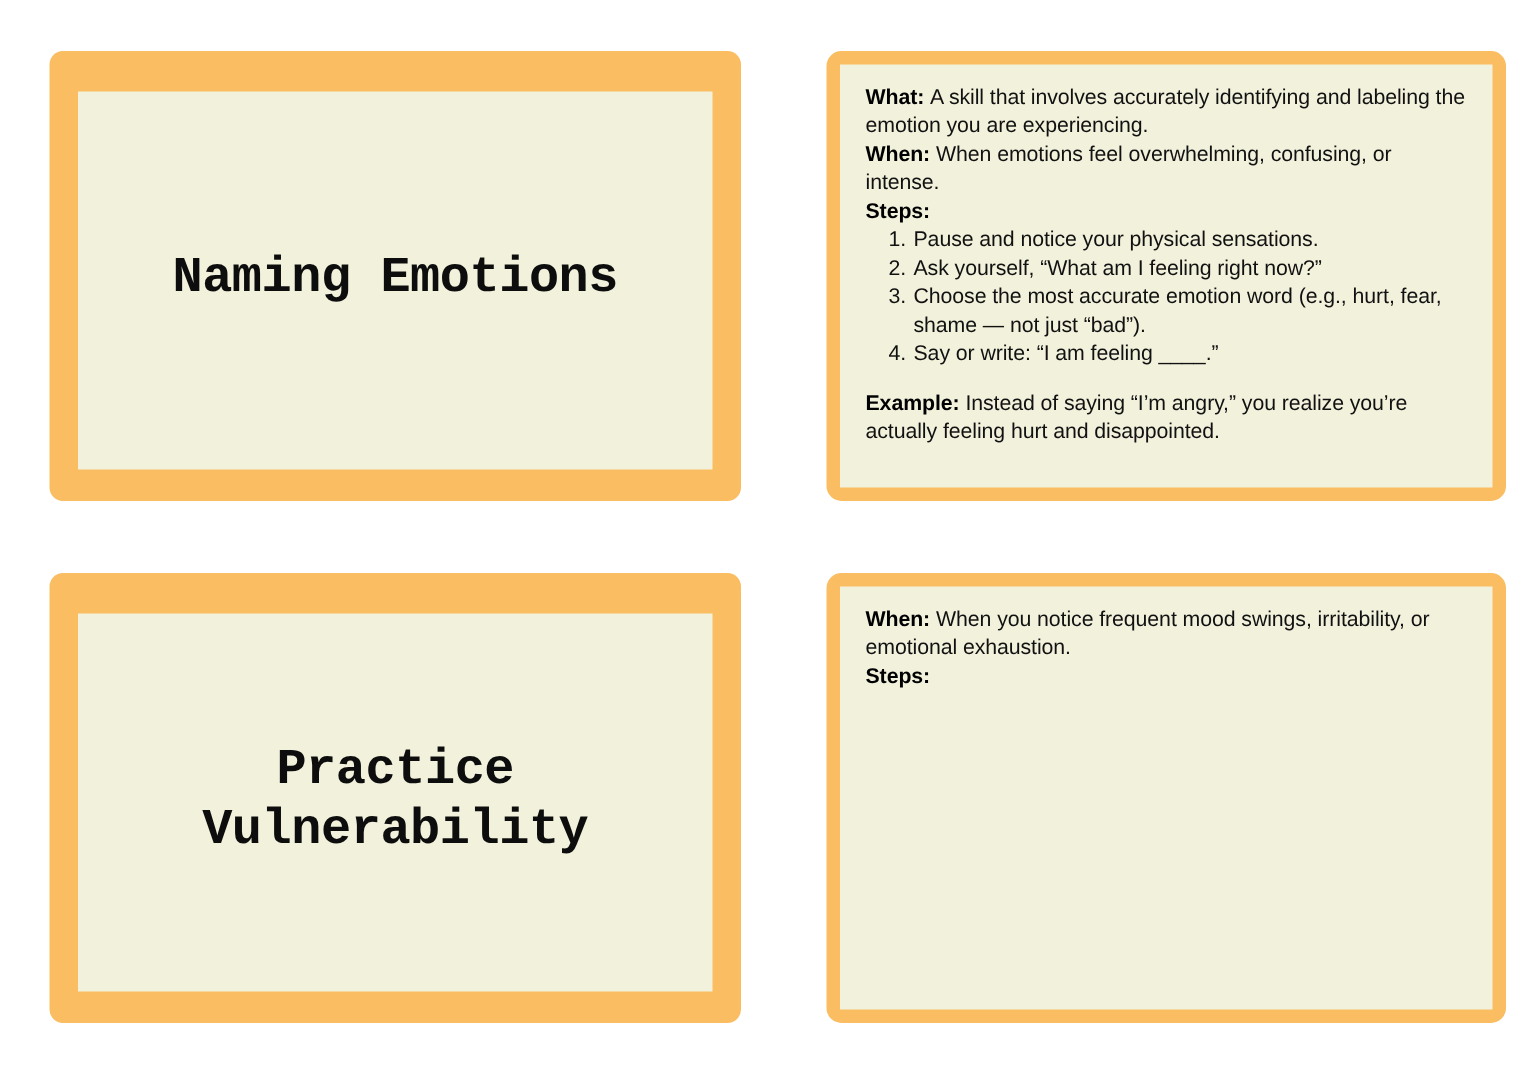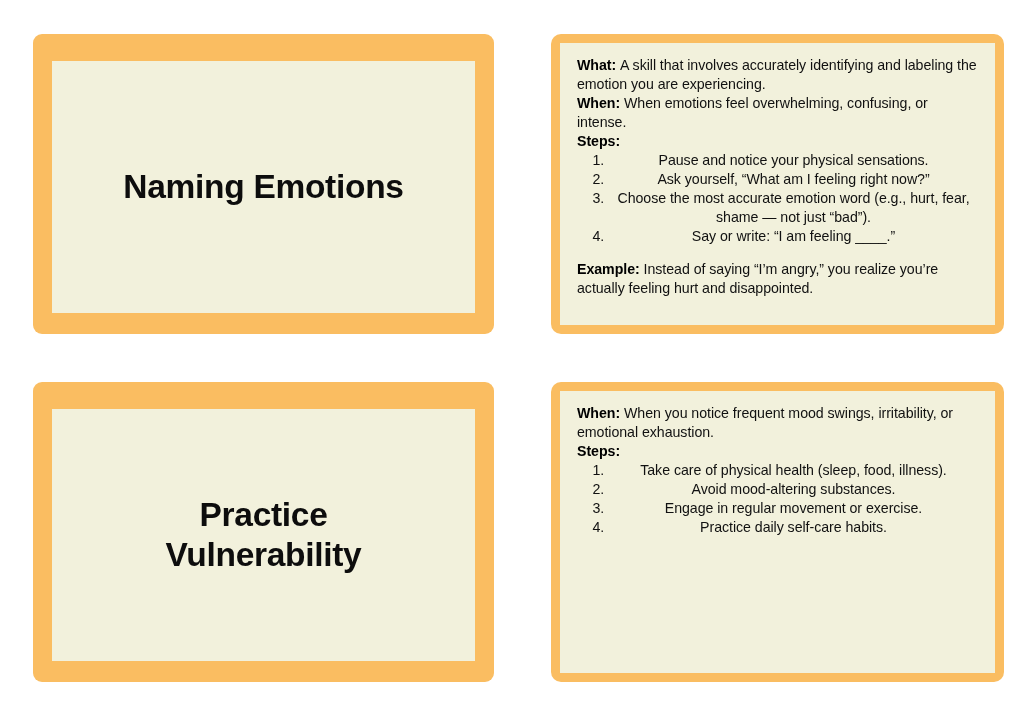--- a/index.html
+++ b/index.html
@@ -34,20 +34,21 @@
   .title-card {
     position: absolute;
     left: 33px;
     top: 0;
     width: 461px;
     height: 300px;
     background: #fabd61;
     border-radius: 9px;
     box-sizing: border-box;
     padding: 27px 19px 21px 19px;
+    font-family: Liberation Mono, monospace;
   }
   .title-card-inner {
     width: 100%;
     height: 100%;
     background: #f2f1dc;
     display: flex;
     align-items: center;
     justify-content: center;
     box-sizing: border-box;
     padding: 10px 16px;
@@ -105,21 +106,20 @@
     list-style-position: outside;
     list-style-type: decimal;
   }
   ol.steps li {
     font-size: 14.2px;
     line-height: 1.34;
     color: #111111;
     padding-left: 1px;
     margin: 0;
     letter-spacing: -0.05px;
-    text-align: center;
   }
   ol.steps li::marker {
     font-size: 14.2px;
   }
 </style>
 </head>
 <body>
 
 <div class="page">
 
@@ -163,25 +163,19 @@
     </div>
 
     <div class="detail-card">
       <div class="detail-card-inner">
 
 
         <p class="para block"><span class="lbl">When:</span><span>When you notice frequent mood swings, irritability, or emotional exhaustion.</span></p>
 
         <p class="para block steps-head"><span class="lbl">Steps:</span></p>
 
-        <ol class="steps">
-          <li>Take care of physical health (sleep, food, illness).</li>
-          <li>Avoid mood-altering substances.</li>
-          <li>Engage in regular movement or exercise.</li>
-          <li>Practice daily self-care habits.</li>
-        </ol>
 
 
       </div>
     </div>
   </div>
 
 </div>
 
 </body></html>

